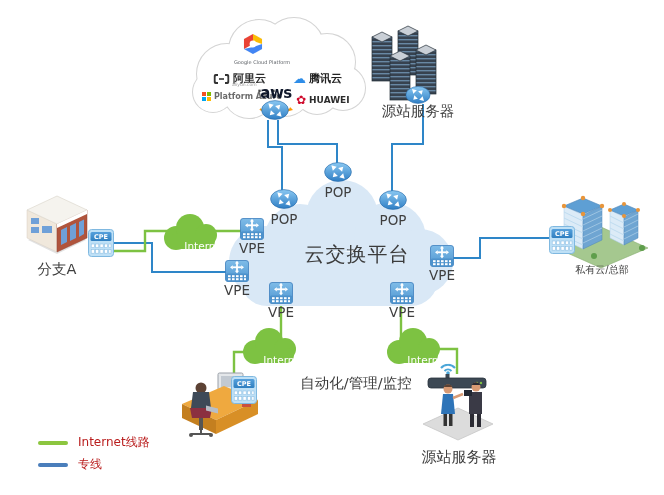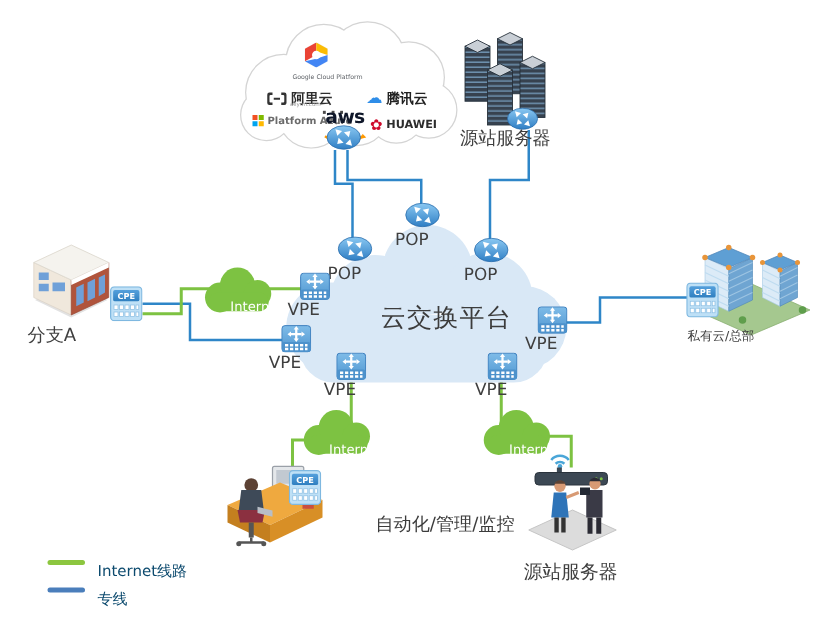--- a/index.html
+++ b/index.html
@@ -1,45 +1,45 @@
 <!DOCTYPE html>
 <html><head>
 <meta charset="utf-8">
 <style>
   html,body{margin:0;padding:0;background:#fff;}
   .canvas{position:relative;width:664px;height:495px;background:#fff;overflow:hidden;
           font-family:"DejaVu Sans","Liberation Sans",sans-serif;color:#3f3f3f;}
   .abs{position:absolute;}
-  .lbl{position:absolute;color:#3f3f3f;line-height:1.15;}
+  .lbl{position:absolute;text-align:center;color:#3f3f3f;line-height:1.15;}
   .node-lbl{font-size:13.5px;}
   .cap-lbl{font-size:14.5px;}
   .platform-title{position:absolute;left:277px;top:241px;width:160px;text-align:center;
                   font-size:20px;letter-spacing:1px;color:#3c3c3c;}
-  .mgmt{position:absolute;left:296px;top:374px;width:120px;text-align:center;font-size:14.5px;color:#3c3c3c;margin-top:36px;}
+  .mgmt{position:absolute;left:296px;top:374px;width:120px;text-align:center;font-size:14.5px;color:#3c3c3c;}
   
   .logo-row{position:absolute;display:flex;align-items:center;gap:3px;}
   .gcp-cap{position:absolute;left:229px;top:59px;width:66px;text-align:center;font-size:5px;color:#5f6368;}
   .aliyun-txt{font-size:11px;font-weight:bold;color:#2d2d2d;}
   .aliyun-sub{position:absolute;left:232px;top:82px;font-size:4.5px;color:#999;}
   .tencent-txt{font-size:11px;font-weight:bold;color:#222;}
   .cloud-glyph{font-size:13px;color:#2e8de8;line-height:1;}
   .azure-txt{font-size:8px;font-weight:bold;color:#6b6b6b;white-space:nowrap;}
   .ms-grid{display:grid;grid-template-columns:4px 4px;grid-template-rows:4px 4px;gap:1px;}
   .ms-grid i{display:block;}
   .aws-wrap{position:absolute;left:257px;top:86px;width:38px;text-align:center;}
   .aws-txt{font-size:15px;font-weight:bold;color:#0f172a;letter-spacing:-0.5px;line-height:1;}
   .huawei-txt{font-size:9px;font-weight:bold;color:#2d2d2d;}
   .petal{font-size:12px;color:#cf0a2c;line-height:1;}
   .dots{position:absolute;left:257px;top:83px;font-size:13px;font-weight:bold;color:#4a4a4a;letter-spacing:2px;}
   
   .net-lbl{position:absolute;left:0;top:27px;width:100%;text-align:right;color:#fff;font-size:10.5px;}
   
   .legend-row{position:absolute;display:flex;align-items:center;gap:10px;}
   .swatch{width:30px;height:4px;border-radius:2px;}
-  .legend-txt{font-size:12px;color:#0c4a6e;margin-top:15px;}
+  .legend-txt{font-size:12px;color:#b91c1c;}
 </style>
 </head>
 <body>
 
 <div class="canvas">
 
   <svg width="0" height="0" style="position:absolute">
     <defs>
       <linearGradient id="rg" x1="0" y1="0" x2="0" y2="1">
         <stop offset="0" stop-color="#8AC8F2"></stop>

